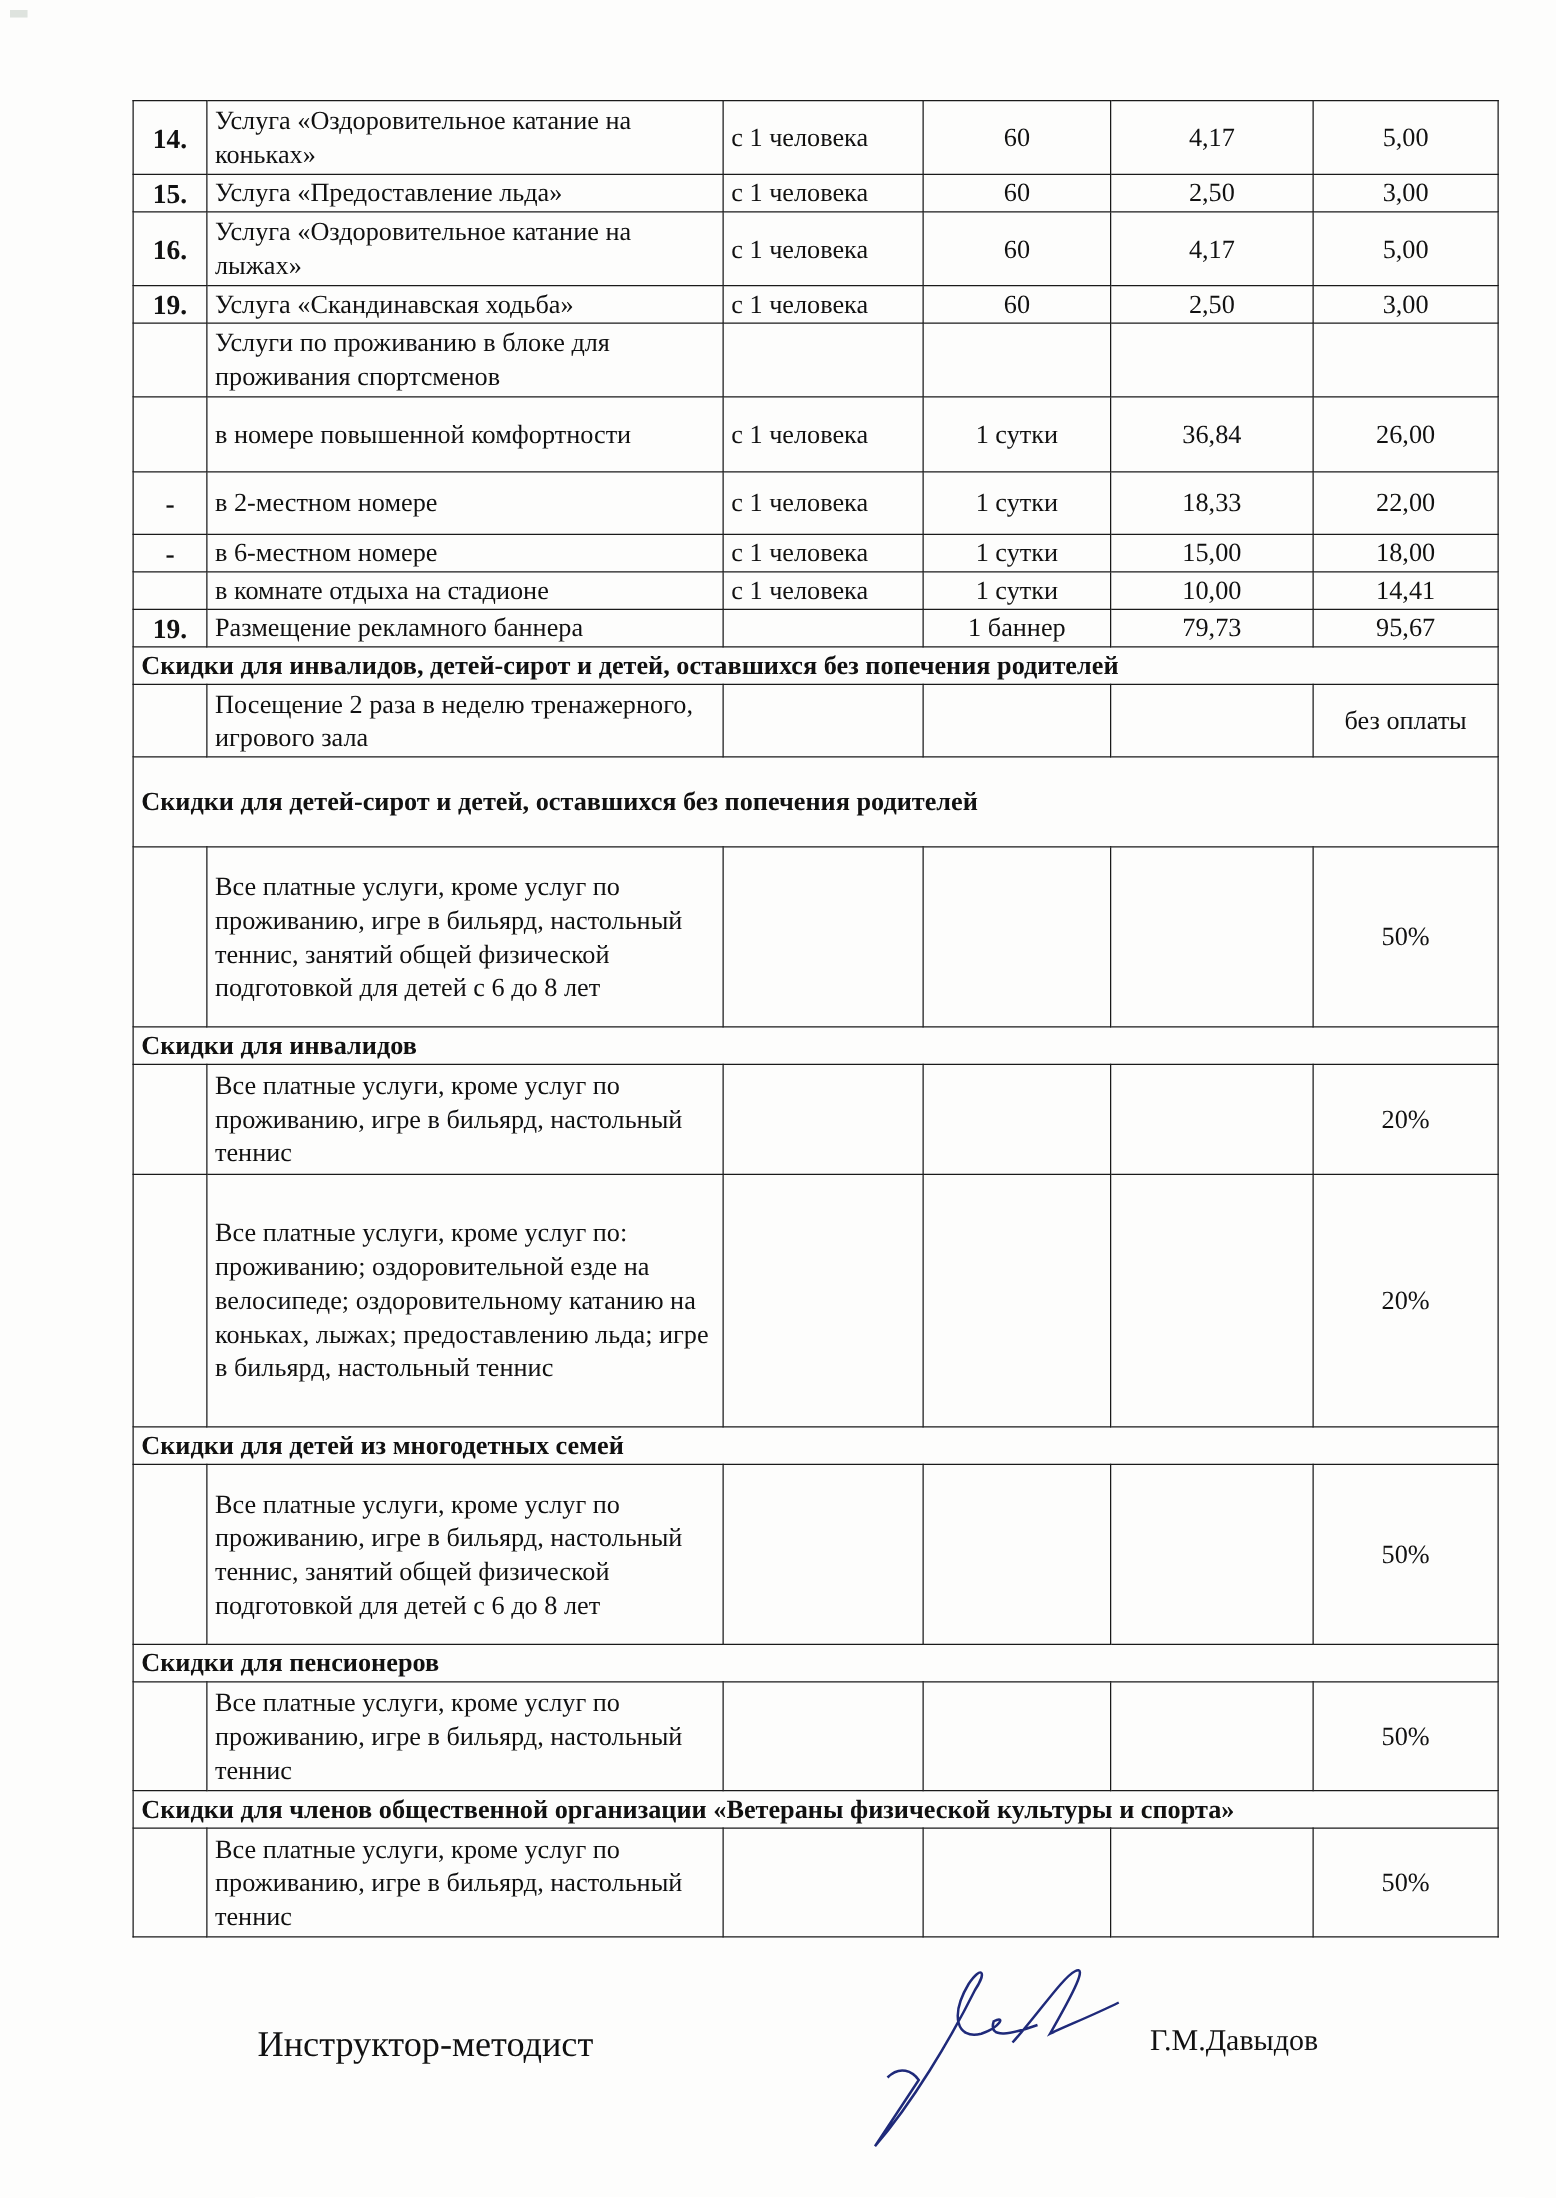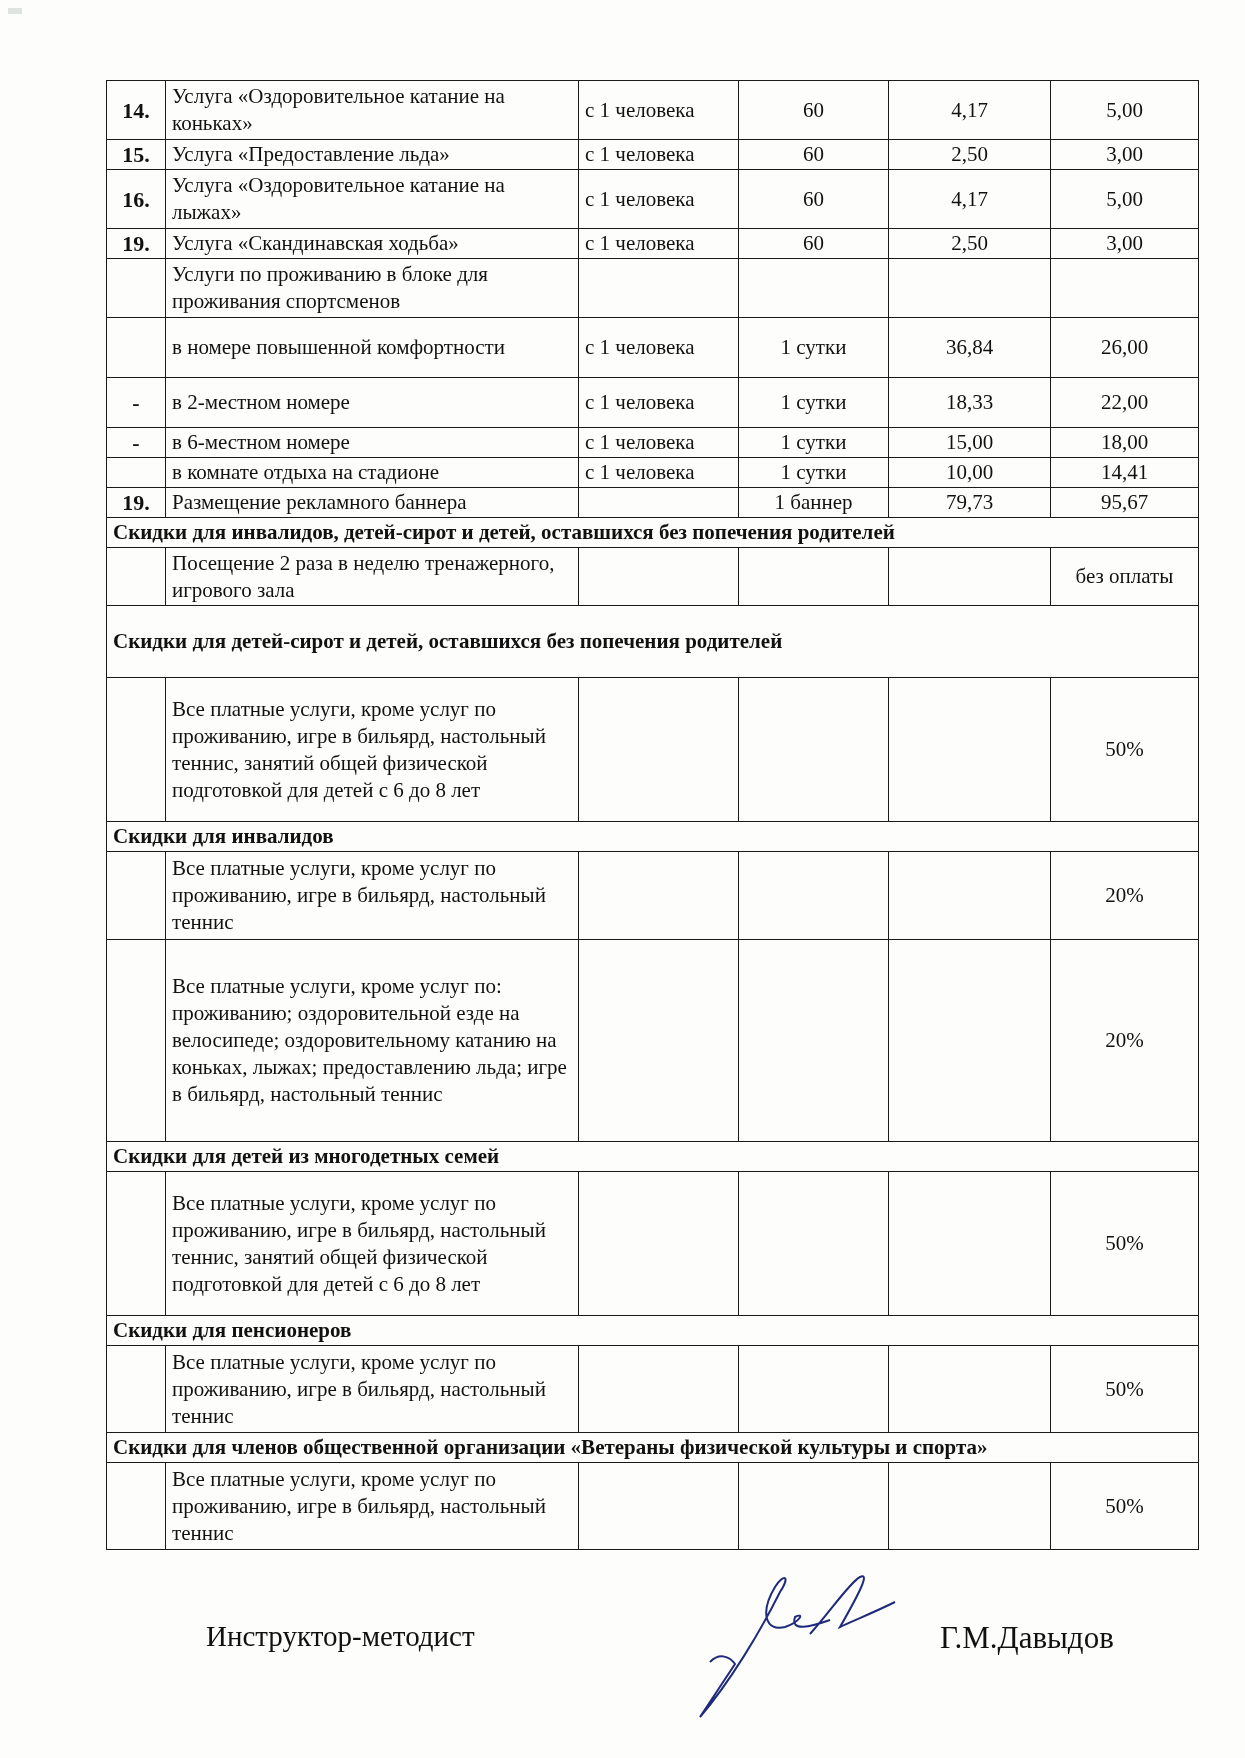--- a/index.html
+++ b/index.html
@@ -10,21 +10,21 @@
                border-collapse:collapse; table-layout:fixed; font-size:21px; line-height:27px;margin-top:12px; }
   table.grid td { border:1.5px solid #1a1a1a; padding:1px 6px; vertical-align:middle; }
   col.c-num { width:59px; } col.c-name { width:413px; } col.c-unit { width:160px; }
   col.c-qty { width:150px; } col.c-p1 { width:162px; } col.c-p2 { width:148px; }
   td.num { font-weight:bold; text-align:center; font-size:22px; }
   td.unit { vertical-align:top; text-align:left; }
   td.center { text-align:center; }
   td.section { font-weight:bold; text-align:left; padding:0 4px; }
   .sig-area { position:absolute; left:0; top:1560px; width:1245px; height:200px; }
   .role { position:absolute; left:206px; top:60px; font-size:29px;text-align:center; }
-  .person { position:absolute; left:920px; top:60px; font-size:31px;margin-left:20px; }
+  .person { position:absolute; left:920px; top:60px; font-size:24px; }
   .signature { position:absolute; left:690px; top:12px; }
   .speck { position:absolute; left:8px; top:8px; width:14px; height:6px; background:#c9d2c9; opacity:.6; }
 </style>
 </head>
 <body>
 
 <div class="page">
   <div class="speck"></div>
 
   <table class="grid">

